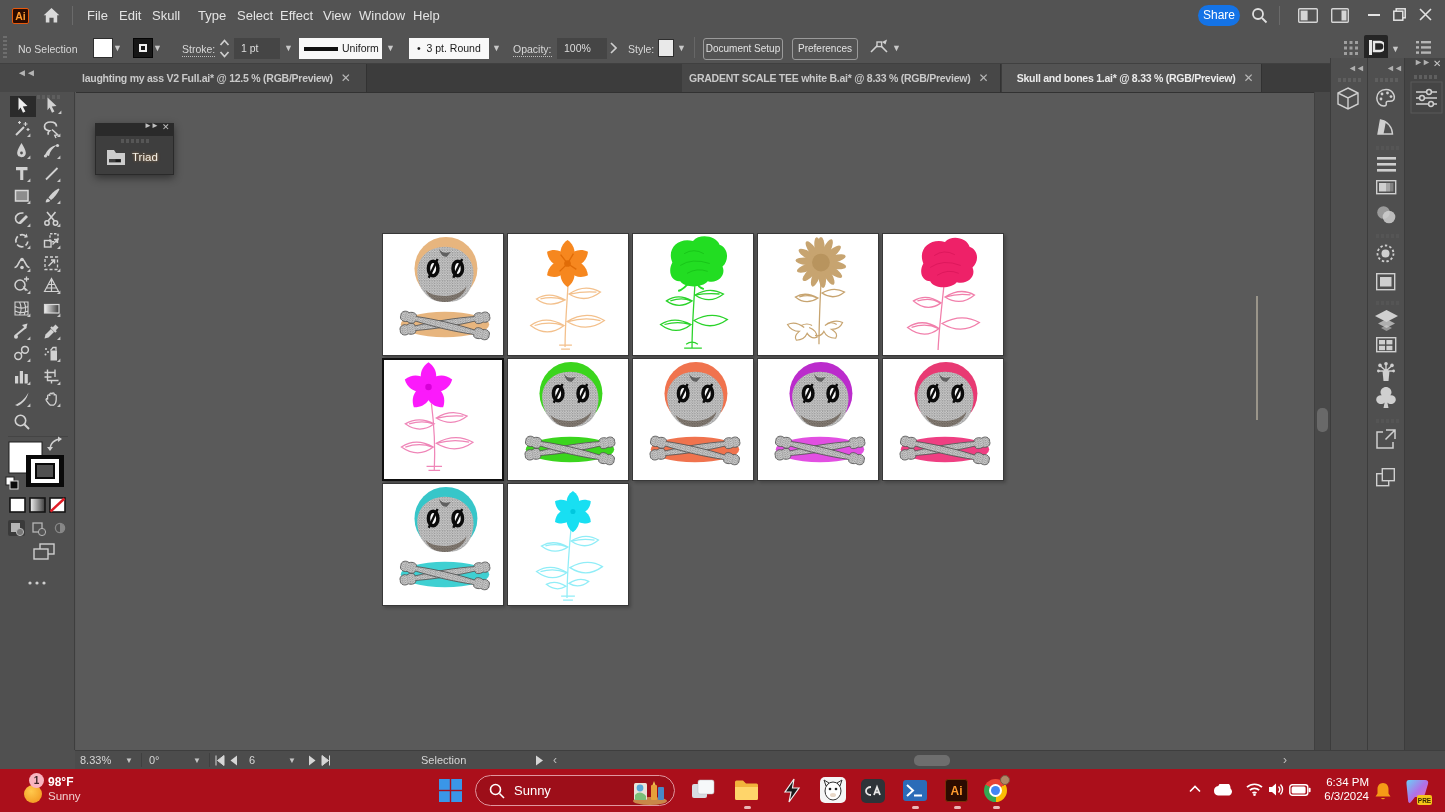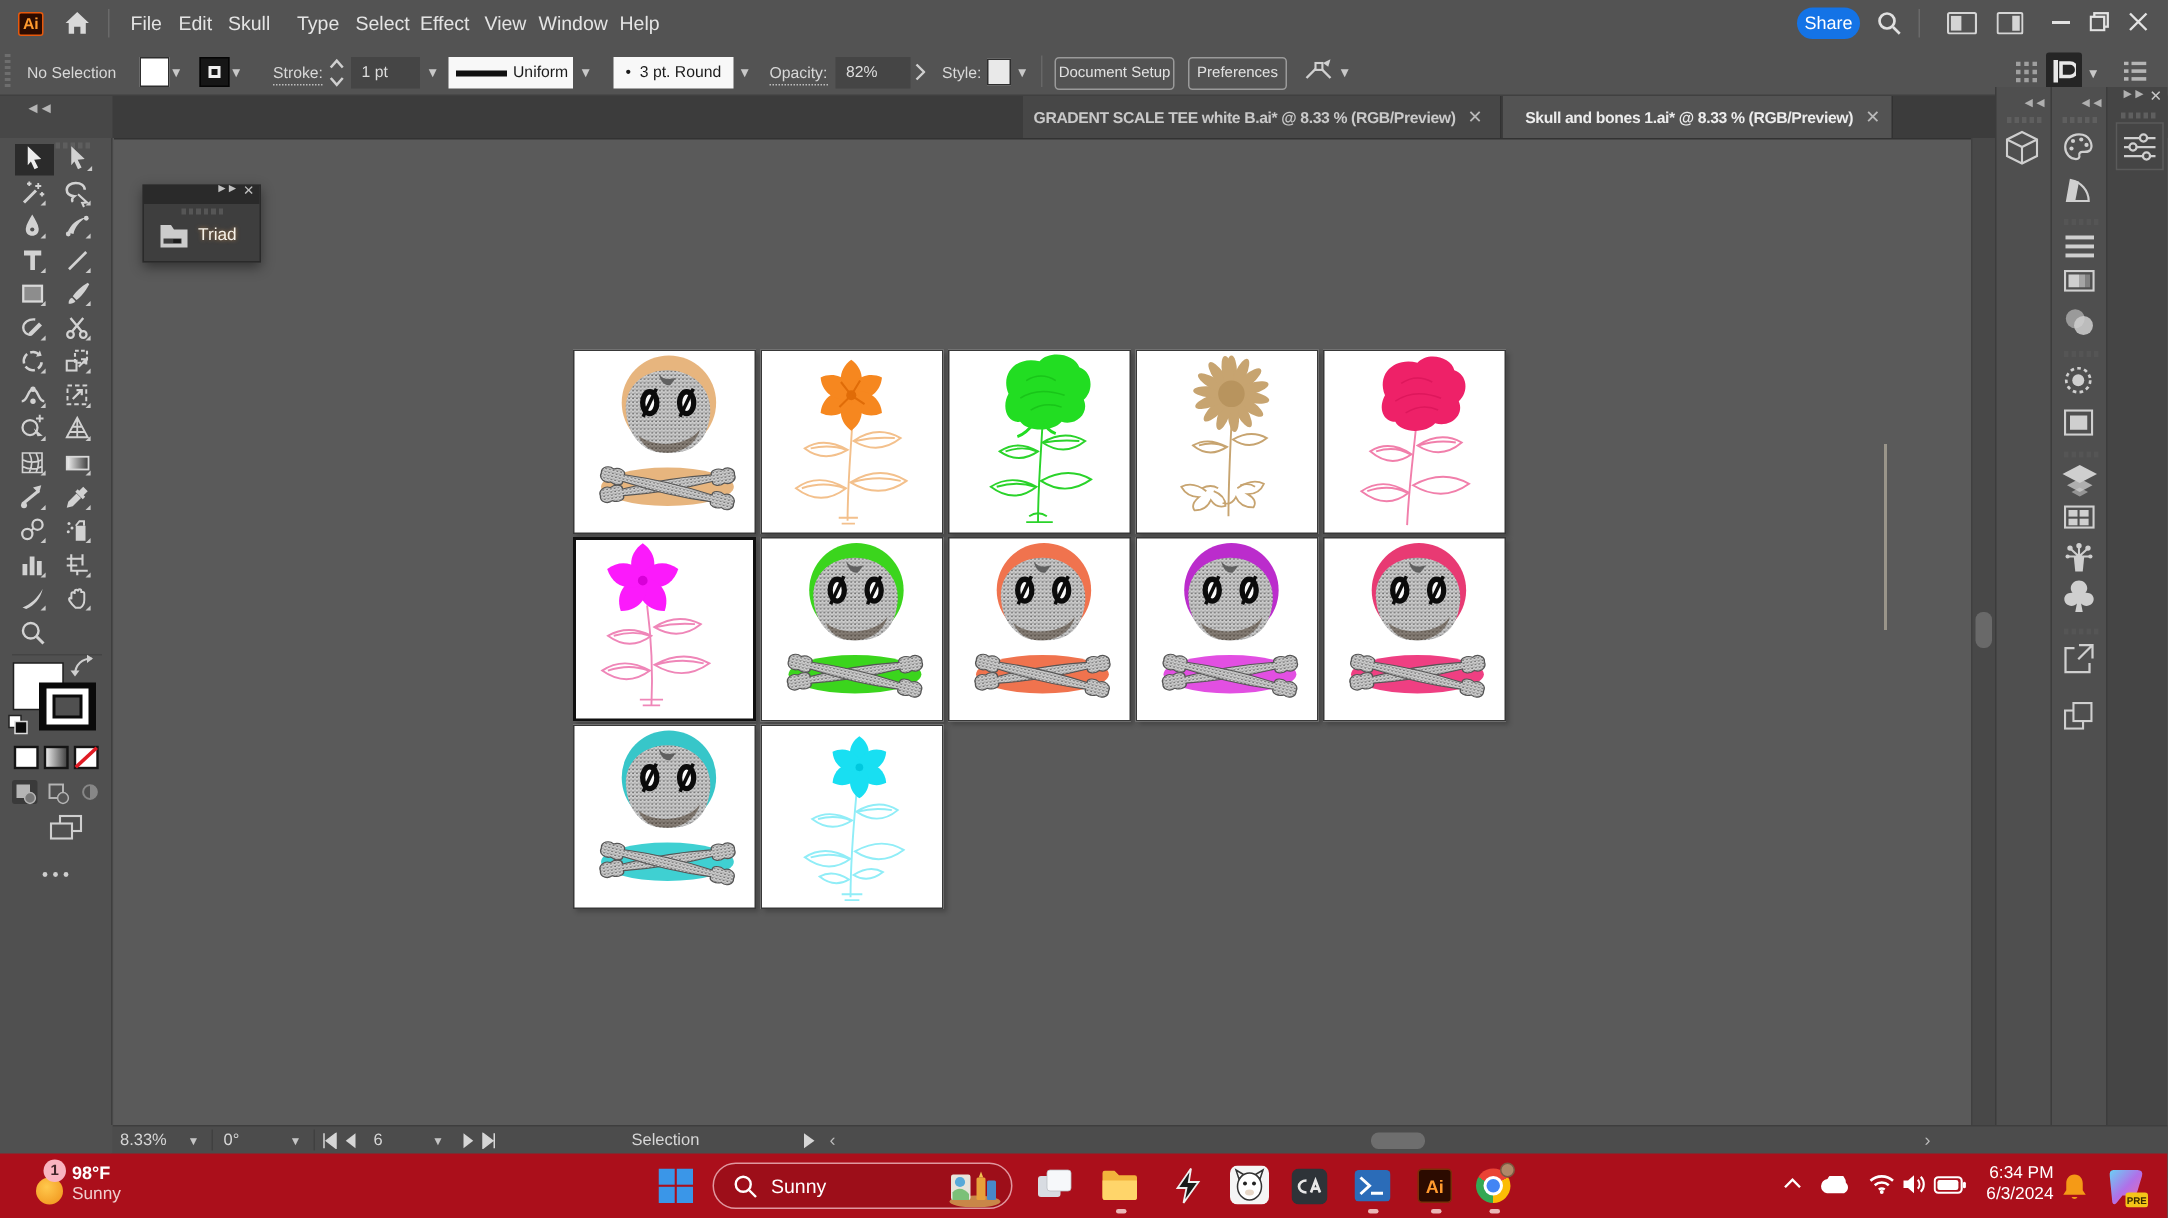--- a/index.html
+++ b/index.html
@@ -115,21 +115,21 @@
     <div class="cfield" style="left:234px;width:46px">1 pt</div>
     <span class="carr" style="left:284px">▼</span>
     <div class="wbox" style="left:299px;width:83px">
       <div class="abs" style="left:5px;top:9px;width:34px;height:4px;background:#101010"></div>
       <span class="abs" style="left:43px">Uniform</span>
     </div>
     <span class="carr" style="left:386px">▼</span>
     <div class="wbox" style="left:409px;width:80px;padding-left:8px">•&nbsp;&nbsp;3 pt. Round</div>
     <span class="carr" style="left:492px">▼</span>
     <span class="clabel" style="left:513px;border-bottom:1px dotted #bdbdbd;padding-bottom:1px">Opacity:</span>
-    <div class="cfield" style="left:557px;width:50px">82%</div>
+    <div class="cfield" style="left:557px;width:50px">100%</div>
     <svg class="abs" style="left:610px;top:11px" width="7" height="12" viewBox="0 0 7 12">
         <path d="M1 1 L6 6 L1 11" fill="none" stroke="#cfcfcf" stroke-width="1.6"></path>
       </svg>
     <span class="clabel" style="left:628px">Style:</span>
     <div class="abs" style="left:658px;top:8px;width:16px;height:18px;background:#e9e9e9;border:1px solid #2e2e2e"></div>
     <span class="carr" style="left:677px">▼</span>
     <div class="abs" style="left:694px;top:6px;width:1px;height:21px;background:#676767"></div>
     <div class="cbtn" style="left:703px;width:80px">Document Setup</div>
     <div class="cbtn" style="left:792px;width:66px">Preferences</div>
     <svg class="abs" style="left:869px;top:8px" width="20" height="17" viewBox="0 0 20 17">
@@ -166,20 +166,21 @@
           <rect x="5" y="5.2" width="10" height="2.4"></rect>
           <rect x="0" y="10.4" width="3" height="2.4"></rect>
           <rect x="5" y="10.4" width="10" height="2.4"></rect>
         </g>
     </svg>
   </div>
   <div id="tabbar">
     <div class="abs" style="left:0;top:0;width:75px;height:28px;background:#474747">
       <span class="abs" style="left:17px;top:3px;color:#b5b5b5;font-size:10px;letter-spacing:-1px">◄◄</span>
     </div>
+    <div class="tab" style="left:75px;width:292px">laughting my ass V2 Full.ai* @ 12.5 % (RGB/Preview)<span class="x">✕</span></div>
     <div class="tab" style="left:682px;width:319px">GRADENT SCALE TEE white B.ai* @ 8.33 % (RGB/Preview)<span class="x">✕</span></div>
     <div class="tab active" style="left:1002px;width:260px">Skull and bones 1.ai* @ 8.33 % (RGB/Preview)<span class="x">✕</span></div>
     <div class="abs" style="left:1262px;top:0;width:183px;height:28px;background:#3c3c3c"></div>
   </div>
   <div id="toolbar">
   <svg width="75" height="677" viewBox="0 0 75 677">
     <defs>
       <path id="fly" d="M0 0 L3.4 0 L3.4 -3.4 Z" fill="#c9c9c9"></path>
       <linearGradient id="gsw" x1="0" y1="0" x2="1" y2="0">
         <stop offset="0" stop-color="#f2f2f2"></stop>

